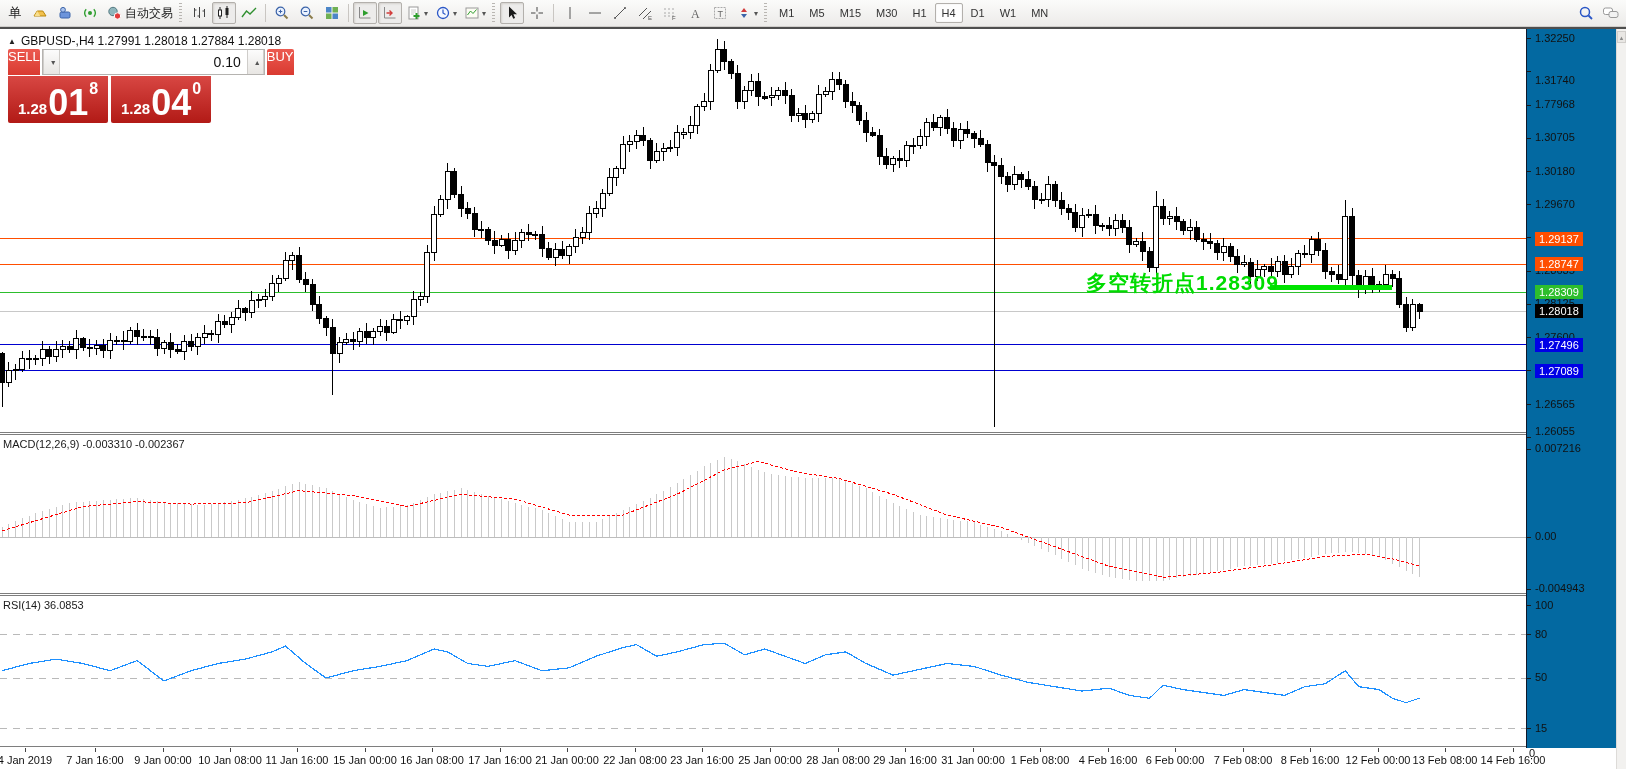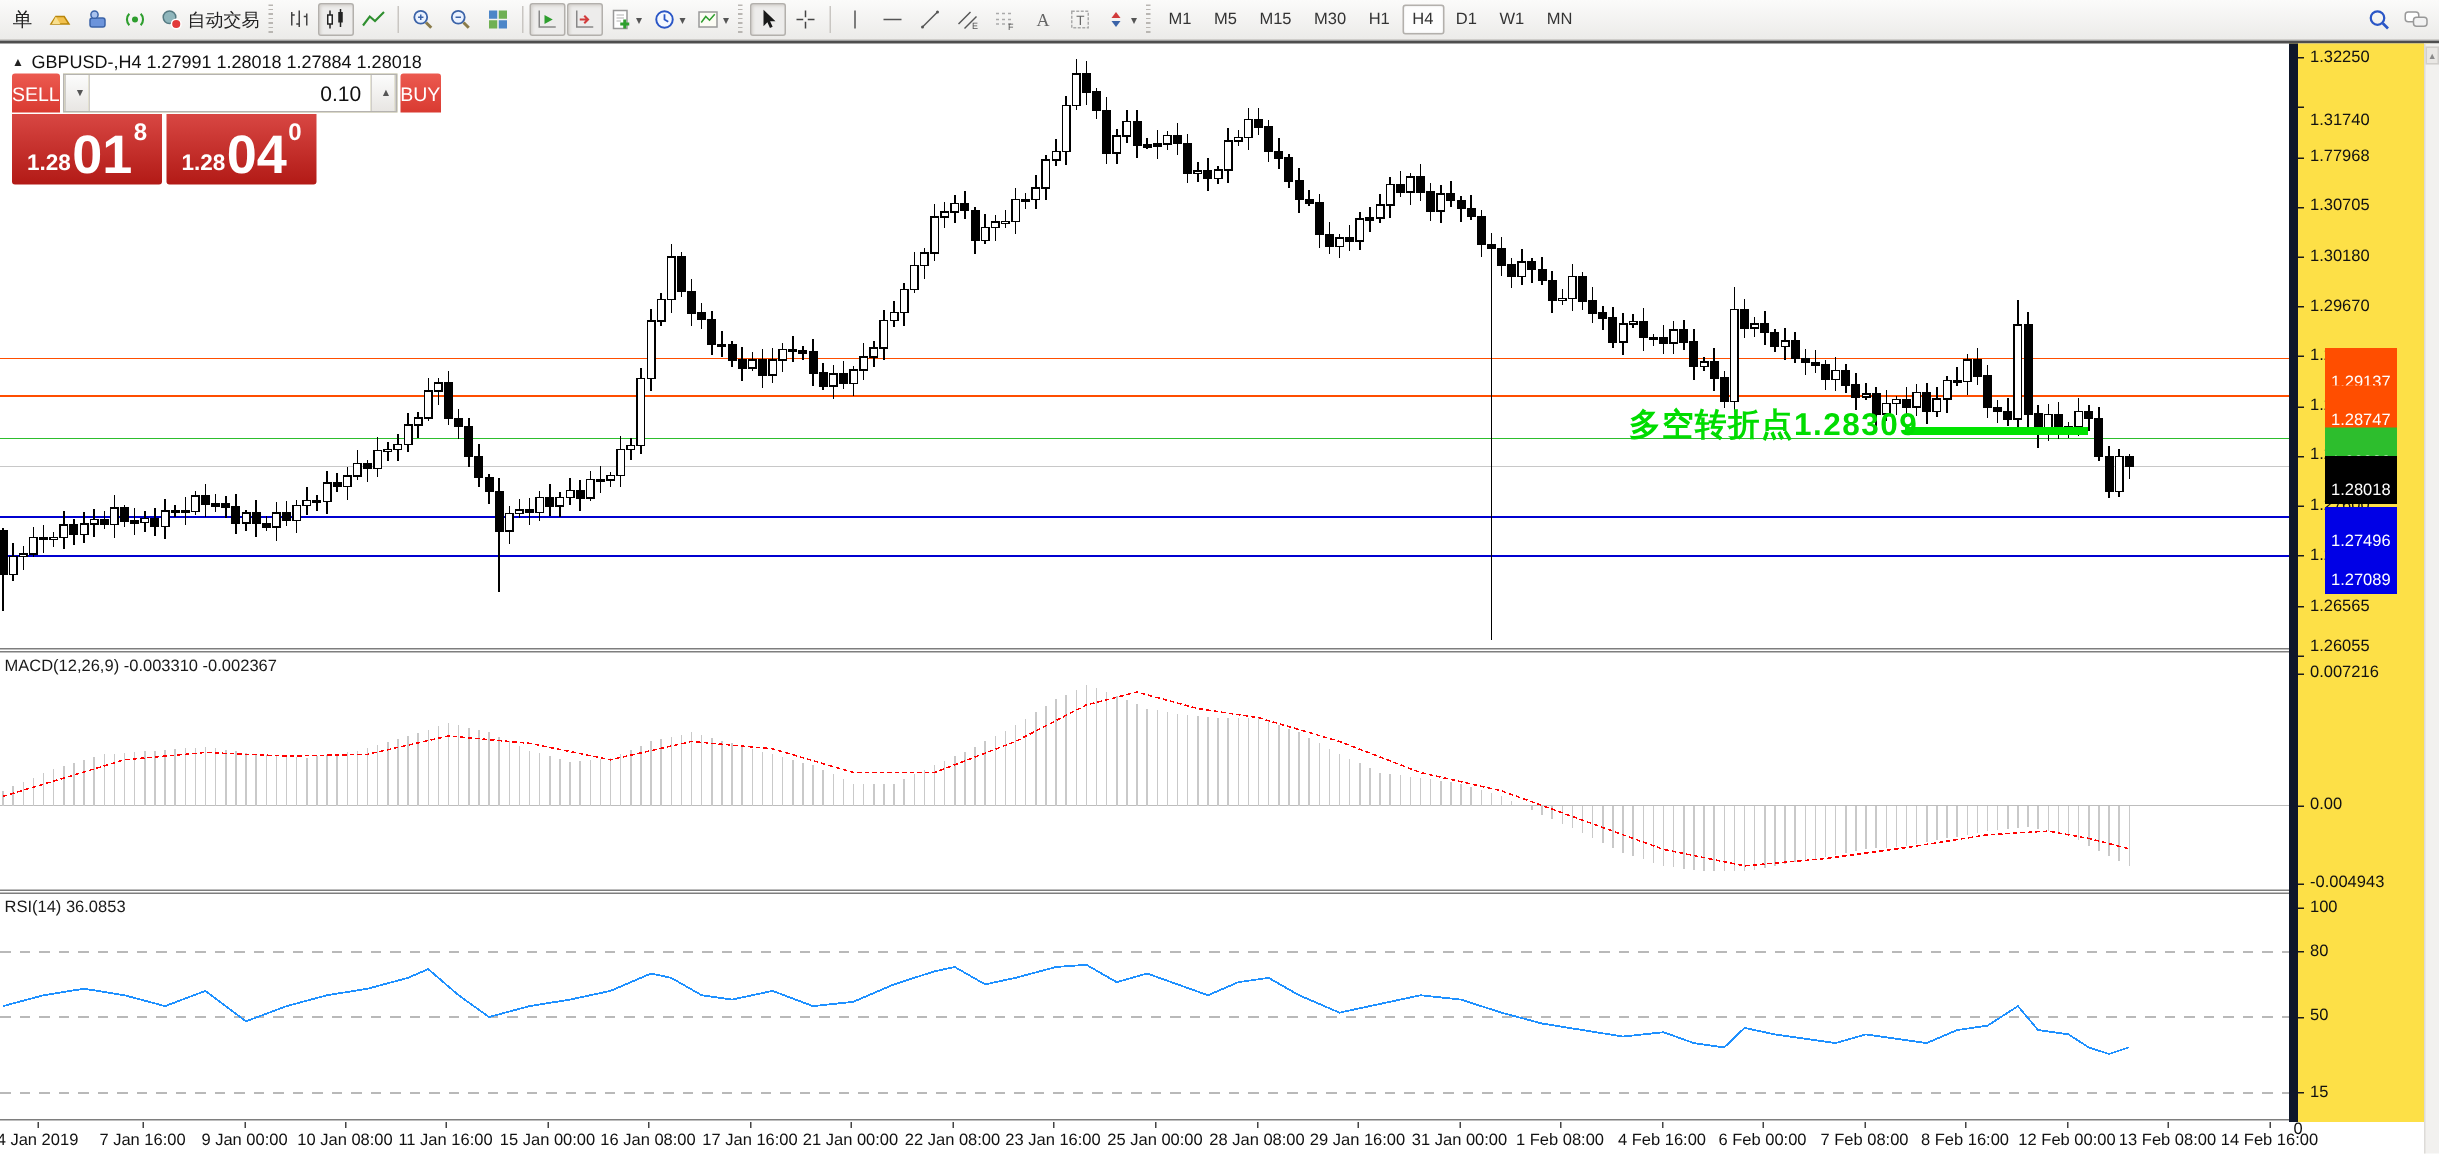--- a/index.html
+++ b/index.html
@@ -24,37 +24,37 @@
   #main-svg,#macd-svg,#rsi-svg{position:absolute;left:0;shape-rendering:crispEdges}
   #main-svg{top:0}
   #macd-svg{top:406px}
   #rsi-svg{top:567px}
   .sep{position:absolute;left:0;width:1626px;background:#fff;border-top:1px solid #7e7e7e;border-bottom:1px solid #7e7e7e;height:3px}
   #sep1{top:403px}#sep2{top:564px}
   #sep3{top:717px;height:2px;border-bottom:none}
   #date-axis{position:absolute;left:0;top:719px;width:1626px;height:23px;background:#fff}
   .date-tick{position:absolute;top:0;width:1px;height:4px;background:#444}
   .date-label{position:absolute;top:6px;font-size:11px;color:#111;transform:translateX(-50%);white-space:nowrap}
-  #axis-col{position:absolute;left:1526px;top:0;width:94px;height:719px;border-left:6px solid #0f172a;background:#fde047}
+  #axis-col{position:absolute;left:1526px;top:0;width:94px;height:719px;border-left:1px solid #0f172a;background:#0369a1}
   .tick-dash{position:absolute;left:0;width:4px;height:1px;background:#1a1a1a}
   .tick-label{position:absolute;left:8px;font-size:11px;color:#111;white-space:nowrap}
-  .price-badge{position:absolute;left:18px;height:14px;line-height:14px;font-size:11px;color:#fff;padding:16px 4px;white-space:nowrap}
+  .price-badge{position:absolute;left:8px;height:14px;line-height:14px;font-size:11px;color:#fff;padding:0 4px;white-space:nowrap}
   #vscroll{position:absolute;left:1616px;top:0;width:10px;height:742px;background:#f2f1ef;border-left:1px solid #dddbd8}
   #vscroll .arr{position:absolute;left:0;top:2px;width:9px;height:12px;font-size:6px;color:#8a8a8a;text-align:center;line-height:12px;background:#e9e7e4;border:1px solid #d0cecb}
   .pane-label{position:absolute;font-size:11px;color:#1a1a1a;white-space:nowrap}
   #macd-label{left:3px;top:409px}
   #rsi-label{left:3px;top:570px}
   #annotation{position:absolute;left:1086px;top:240px;font-size:21px;font-weight:bold;letter-spacing:1px;white-space:nowrap}
   #corner-zero{position:absolute;left:1529px;top:718px;font-size:11px;color:#111}
   
   #symbol-line{position:absolute;left:8px;top:5px;font-size:12px;color:#111;display:flex;align-items:center;gap:5px;white-space:nowrap}
   #symbol-line .tri{font-size:8px;color:#222}
   #trade-panel{position:absolute;left:8px;top:20px;width:203px}
   #tp-row1{display:flex;height:26px}
-  .tp-side{width:46px;background:linear-gradient(#ec5a50,#d93a31);color:#fff;font-size:13px;display:flex;align-items:center;justify-content:center;border-radius:2px 2px 0 0}
+  .tp-side{width:46px;background:linear-gradient(#ec5a50,#d93a31);color:#fff;font-size:13px;display:flex;justify-content:center;border-radius:2px 2px 0 0}
   #tp-mid{flex:1;display:flex;margin:0 2px;border:1px solid #b5b3b0;background:#fef9c3}
   .spin-btn{width:17px;background:linear-gradient(#fcfcfc,#e8e6e3);border:none;border-left:1px solid #cfcdca;border-right:1px solid #cfcdca;font-size:7px;color:#555;font-family:inherit}
   #vol-input{flex:1;border:none;font-size:14px;text-align:right;padding:0 6px 0 0;font-family:inherit;color:#111;outline:none}
   #tp-row2{display:flex;margin-top:1px}
   .big-quote{height:47px;background:linear-gradient(#d84743,#b21a16);color:#fff;display:flex;align-items:flex-end;justify-content:center;padding-bottom:3px;border-radius:0 0 2px 2px}
   #sell-quote{width:100px;margin-right:3px}
   #buy-quote{width:100px}
   .q-small{font-size:15px;font-weight:bold;margin-bottom:3px}
   .q-big{font-size:36px;font-weight:bold;line-height:34px;margin:0 1px}
   .q-sup{font-size:16px;font-weight:bold;align-self:flex-start;margin-top:4px}

